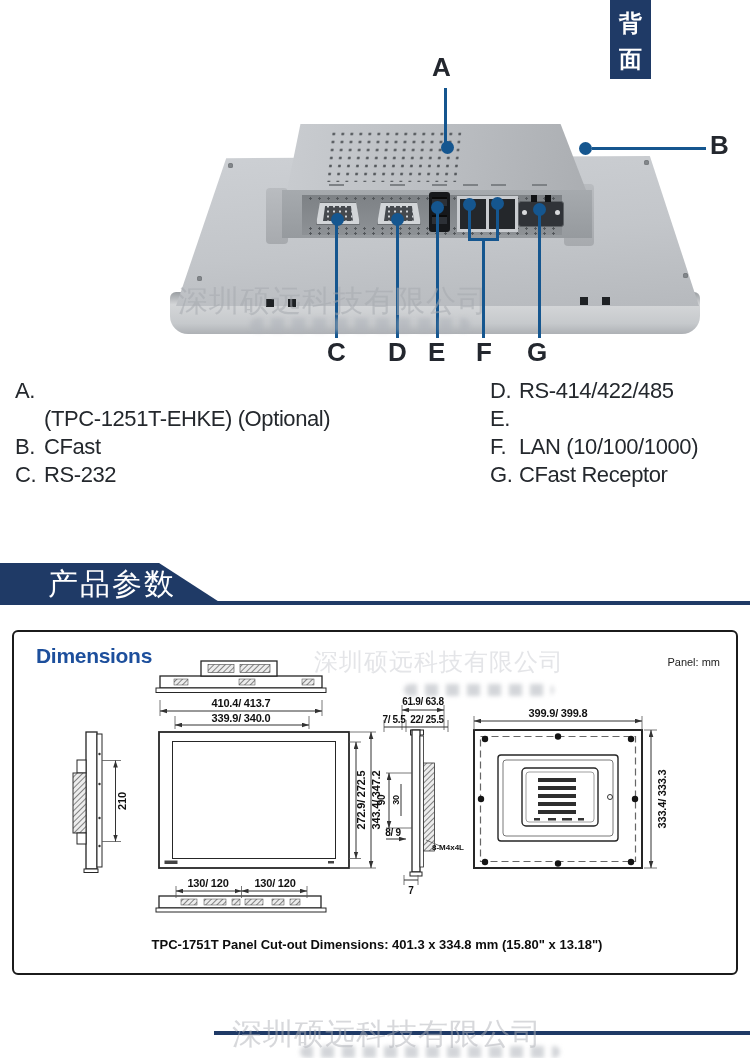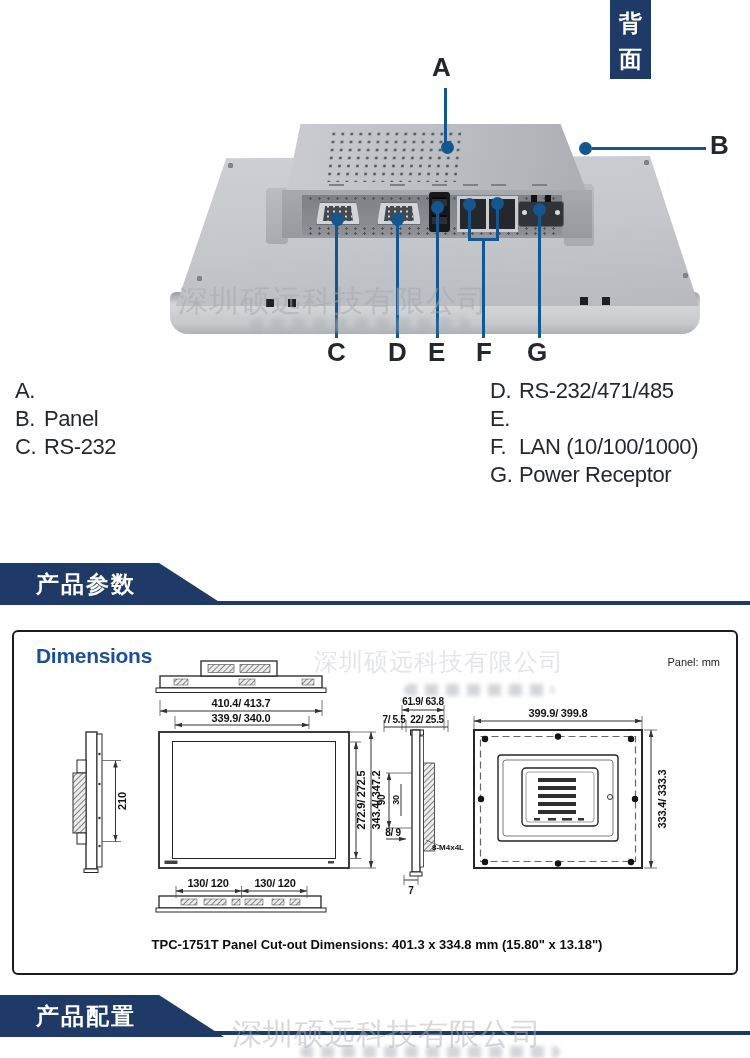--- a/index.html
+++ b/index.html
@@ -76,22 +76,22 @@
   .legend-col{position:absolute;top:377px;font-size:22px;color:#24282d;letter-spacing:-0.4px;}
   .legend-col .row{display:flex;line-height:28px;}
   .legend-col .lt{width:29px;flex:0 0 29px;}
   .legend-col .indent{padding-left:29px;line-height:28px;}
   #legend-left{left:15px;width:370px;}
   #legend-right{left:490px;width:255px;}
 
   
   .banner{position:absolute;left:0;width:224px;height:42px;background:#1f3a66;
           clip-path:polygon(0 0,71% 0,100% 100%,0 100%);z-index:3;}
-  .banner span{display:block;padding-left:36px;line-height:42px;color:#fff;
-               font-size:23px;font-weight:700;letter-spacing:2px;}
+  .banner span{display:block;padding-left:48px;line-height:42px;color:#fff;
+               font-size:30px;font-weight:400;letter-spacing:2px;}
   .banner-line{position:absolute;left:214px;right:0;height:4px;background:#1f3a66;z-index:2;}
 
   
   #dimbox{position:absolute;left:12px;top:630px;width:722px;height:341px;background:#fff;
           border:2px solid #1b1b1b;border-radius:6px;}
   #dim-title{position:absolute;left:22px;top:12px;font-size:21px;font-weight:700;
              color:#1d4f9c;letter-spacing:-0.3px;}
   #dim-unit{position:absolute;right:16px;top:24px;font-size:11px;color:#222;}
   #dimsvg{position:absolute;left:0;top:0;}
   .dln{stroke:#333;stroke-width:1;fill:none;}
@@ -191,44 +191,45 @@
     <div class="cl-letter" style="left:527px;top:337px;">G</div>
 
     <div class="wm" style="left:178px;top:281px;">深圳硕远科技有限公司</div>
     <div class="wm-blur" style="left:250px;top:318px;width:220px;height:14px;"></div>
   </div>
 
   <div id="legend-left" class="legend-col">
     <div class="row">
       <span class="lt">A.</span>
     </div>
+    <div class="indent">(TPC-1251T-EHKE) (Optional)</div>
     <div class="row">
       <span class="lt">B.</span>
-      <span>Panel</span>
+      <span>CFast</span>
     </div>
     <div class="row">
       <span class="lt">C.</span>
       <span>RS-232</span>
     </div>
   </div>
   <div id="legend-right" class="legend-col">
     <div class="row">
       <span class="lt">D.</span>
-      <span>RS-232/471/485</span>
+      <span>RS-414/422/485</span>
     </div>
     <div class="row">
       <span class="lt">E.</span>
     </div>
     <div class="row">
       <span class="lt">F.</span>
       <span>LAN (10/100/1000)</span>
     </div>
     <div class="row">
       <span class="lt">G.</span>
-      <span>Power Receptor</span>
+      <span>CFast Receptor</span>
     </div>
   </div>
 
   <div class="banner" style="top:563px;">
     <span>产品参数</span>
   </div>
   <div class="banner-line" style="top:601px;"></div>
 
   <div id="dimbox">
     <div id="dim-title">Dimensions</div>
@@ -382,20 +383,17 @@
       <line class="dln" x1="460" y1="89" x2="628" y2="89" marker-start="url(#arr)" marker-end="url(#arr)"></line>
       <line class="ext" x1="630" y1="98" x2="643" y2="98"></line>
         <line class="ext" x1="630" y1="236" x2="643" y2="236"></line>
       <line class="dln" x1="637" y1="98" x2="637" y2="236" marker-start="url(#arr)" marker-end="url(#arr)"></line>
       <text class="dt" transform="translate(652,167) rotate(-90)" text-anchor="middle">333.4/ 333.3</text>
 
       <text class="dtc" x="363" y="317" text-anchor="middle">TPC-1751T Panel Cut-out Dimensions: 401.3 x 334.8 mm (15.80" x 13.18")</text>
     </svg>
   </div>
 
-  <div class="banner" style="top:995px;">
-    <span>产品配置</span>
-  </div>
   <div class="banner-line" style="top:1031px;"></div>
   <div class="wm" style="left:232px;top:1014px;color:rgba(175,178,184,0.5);">深圳硕远科技有限公司</div>
   <div class="wm-blur" style="left:300px;top:1046px;width:260px;height:12px;"></div>
 
 </div>
 
 </body></html>

